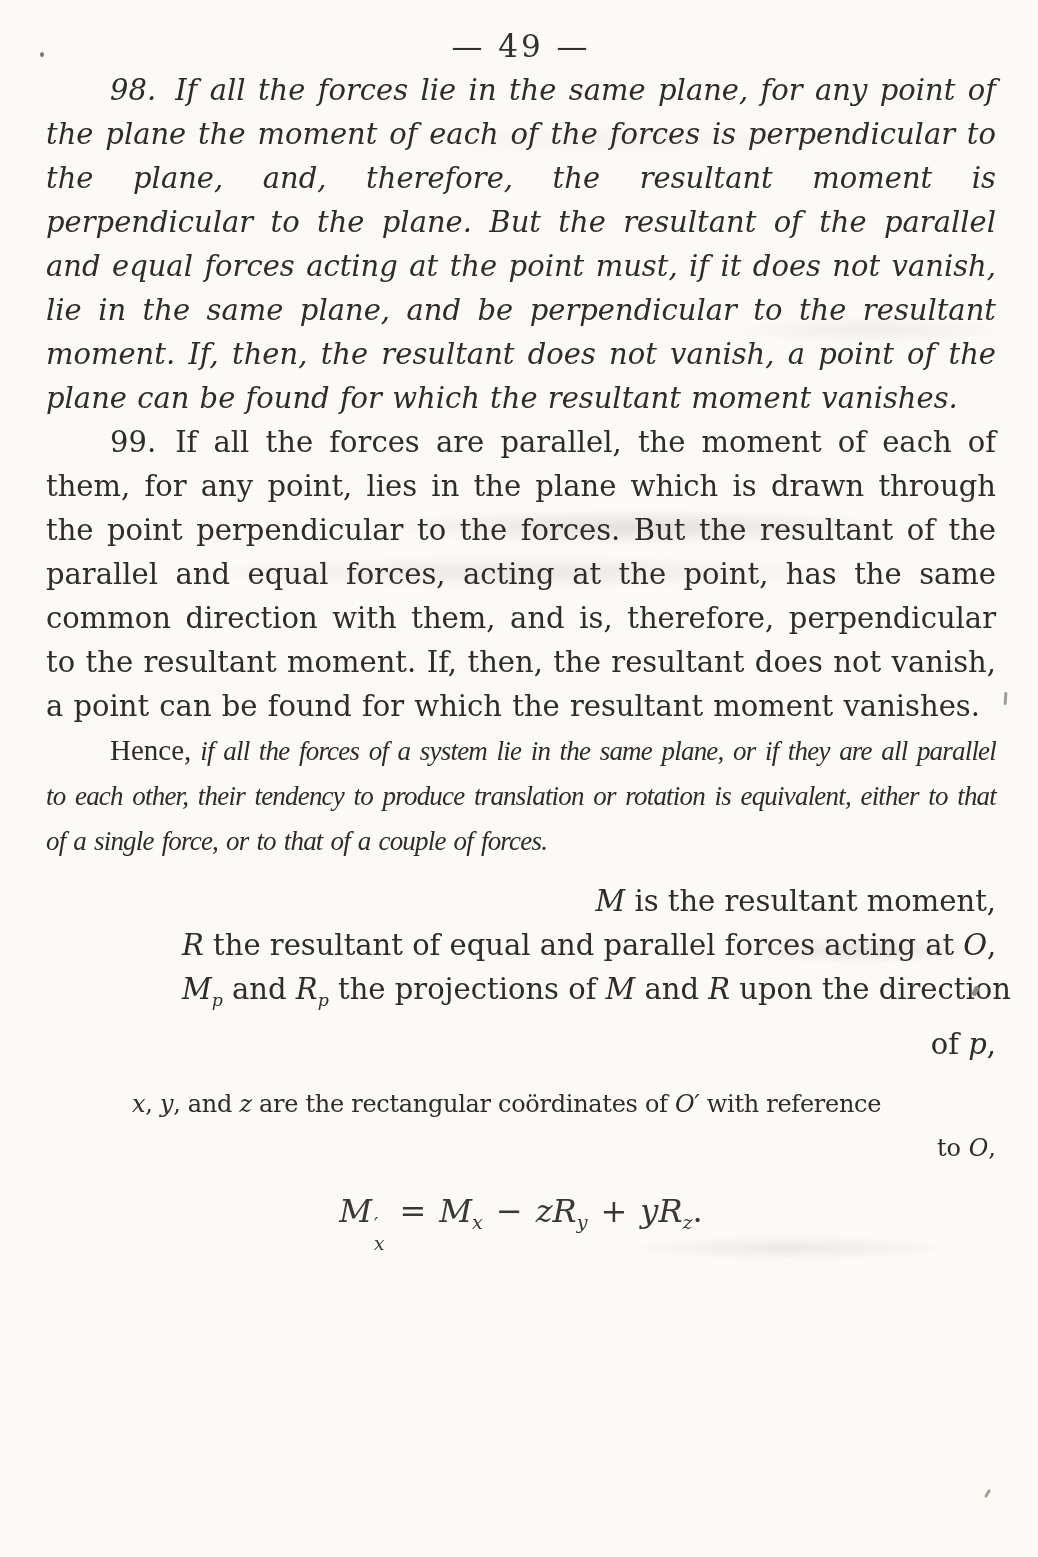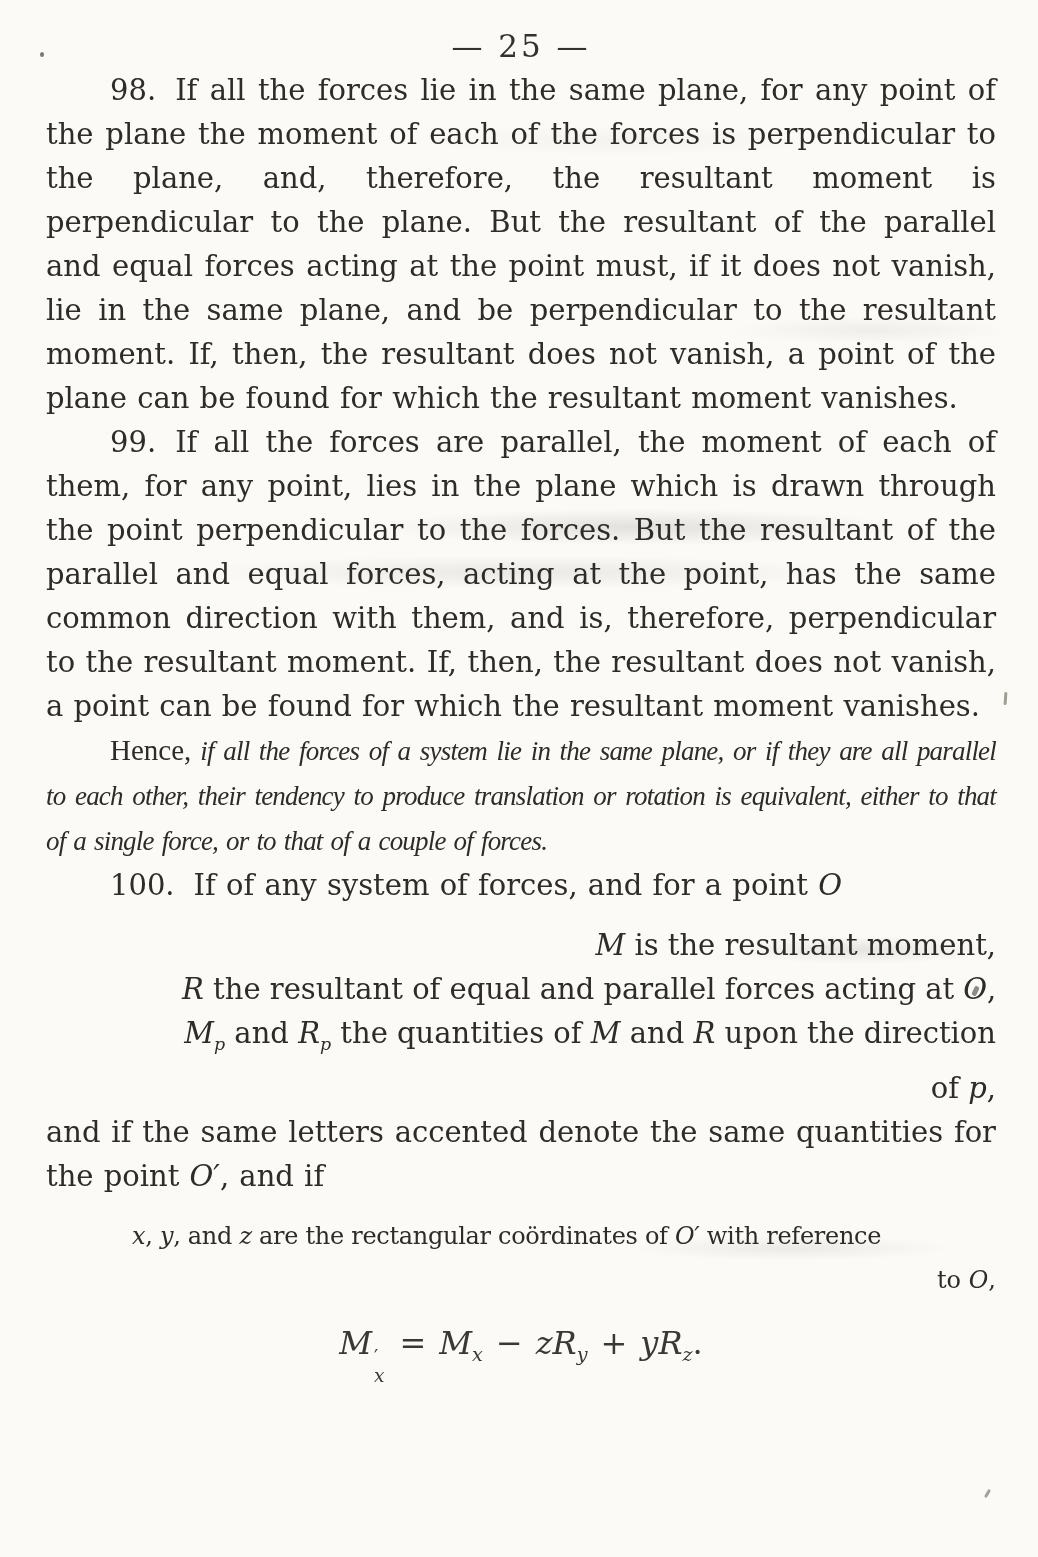--- a/index.html
+++ b/index.html
@@ -29,21 +29,21 @@
     color: #34322d;
   }
   p.body {
     margin: 0;
     font-size: 29px;
     line-height: 44px;
     text-align: justify;
     word-spacing: 1px;
   }
   .indent { text-indent: 64px; }
-  .p98 { margin-top: 42px; }
+  .p98 { margin-top: 42px; font-style: italic; }
   .p100 { margin-top: 16px; }
   .num { margin-right: 19px; }
   .lead { margin-right: 9px; font-family: Liberation Serif, serif; }
   .it {
     font-style: italic;
     font-family: "Liberation Serif", serif;
     font-size: 27px;
     letter-spacing: -0.8px;
     word-spacing: 2px;
   }
@@ -90,38 +90,36 @@
   #speck-2 { left: 1004px; top: 692px; width: 3px; height: 13px; border-radius: 2px; background: #a09d93; transform: rotate(4deg); }
   #speck-3 { left: 973px; top: 986px; width: 5px; height: 10px; border-radius: 2px; background: #8e8b81; transform: rotate(25deg); }
   #speck-4 { left: 986px; top: 1489px; width: 3px; height: 9px; border-radius: 2px; background: #a4a197; transform: rotate(30deg); }
 </style>
 </head>
 <body>
 
 <div class="page">
   <div class="text-block">
 
-    <div class="page-header">— 25 —</div>
+    <div class="page-header">— 49 —</div>
 
     <p class="body indent p98"><span class="num">98.</span><span>If all the forces lie in the same plane, for any point of the plane the moment of each of the forces is perpendicular to the plane, and, therefore, the resultant moment is perpendicular to the plane.  But the resultant of the parallel and equal forces acting at the point must, if it does not vanish, lie in the same plane, and be perpendicular to the resultant moment.  If, then, the resultant does not vanish, a point of the plane can be found for which the resultant moment vanishes.</span></p>
 
     <p class="body indent"><span class="num">99.</span><span>If all the forces are parallel, the moment of each of them, for any point, lies in the plane which is drawn through the point perpendicular to the forces.  But the resultant of the parallel and equal forces, acting at the point, has the same common direction with them, and is, therefore, perpendicular to the resultant moment.  If, then, the resultant does not vanish, a point can be found for which the resultant moment vanishes.</span></p>
 
     <p class="body indent"><span class="lead">Hence,</span><span class="it">if all the forces of a system lie in the same plane, or if they are all parallel to each other, their tendency to produce translation or rotation is equivalent, either to that of a single force, or to that of a couple of forces.</span></p>
 
-    <p class="body indent p100"><span class="num">100.</span><span>If of any system of forces, and for a point </span><span class="var">O</span></p>
 
     <div class="defs">
       <div class="def-line"><span class="var">M</span><span> is the resultant moment,</span></div>
       <div class="def-line"><span class="var">R</span><span> the resultant of equal and parallel forces acting at </span><span class="var">O</span><span>,</span></div>
-      <div class="def-line"><span class="var">M</span><sub>p</sub><span> and </span><span class="var">R</span><sub>p</sub><span> the  quantities  of </span><span class="var">M</span><span> and </span><span class="var">R</span><span> upon the direction</span></div>
+      <div class="def-line"><span class="var">M</span><sub>p</sub><span> and </span><span class="var">R</span><sub>p</sub><span> the  projections  of </span><span class="var">M</span><span> and </span><span class="var">R</span><span> upon the direction</span></div>
       <div class="def-line def-cont"><span>of </span><span class="var">p</span><span>,</span></div>
     </div>
 
-    <p class="body accented"><span>and if the same letters accented denote the same quantities for the point </span><span class="var">O′</span><span>, and if</span></p>
 
     <div class="coords">
       <div class="coords-line"><span class="var">x</span><span>, </span><span class="var">y</span><span>, and </span><span class="var">z</span><span> are the rectangular coördinates of </span><span class="var">O′</span><span> with reference</span></div>
       <div class="coords-cont"><span>to </span><span class="var">O</span><span>,</span></div>
     </div>
 
 
     <div class="formula"><span class="var">M</span><span class="ss">
           <span class="ss-t">′</span>
           <span class="ss-b">x</span>

